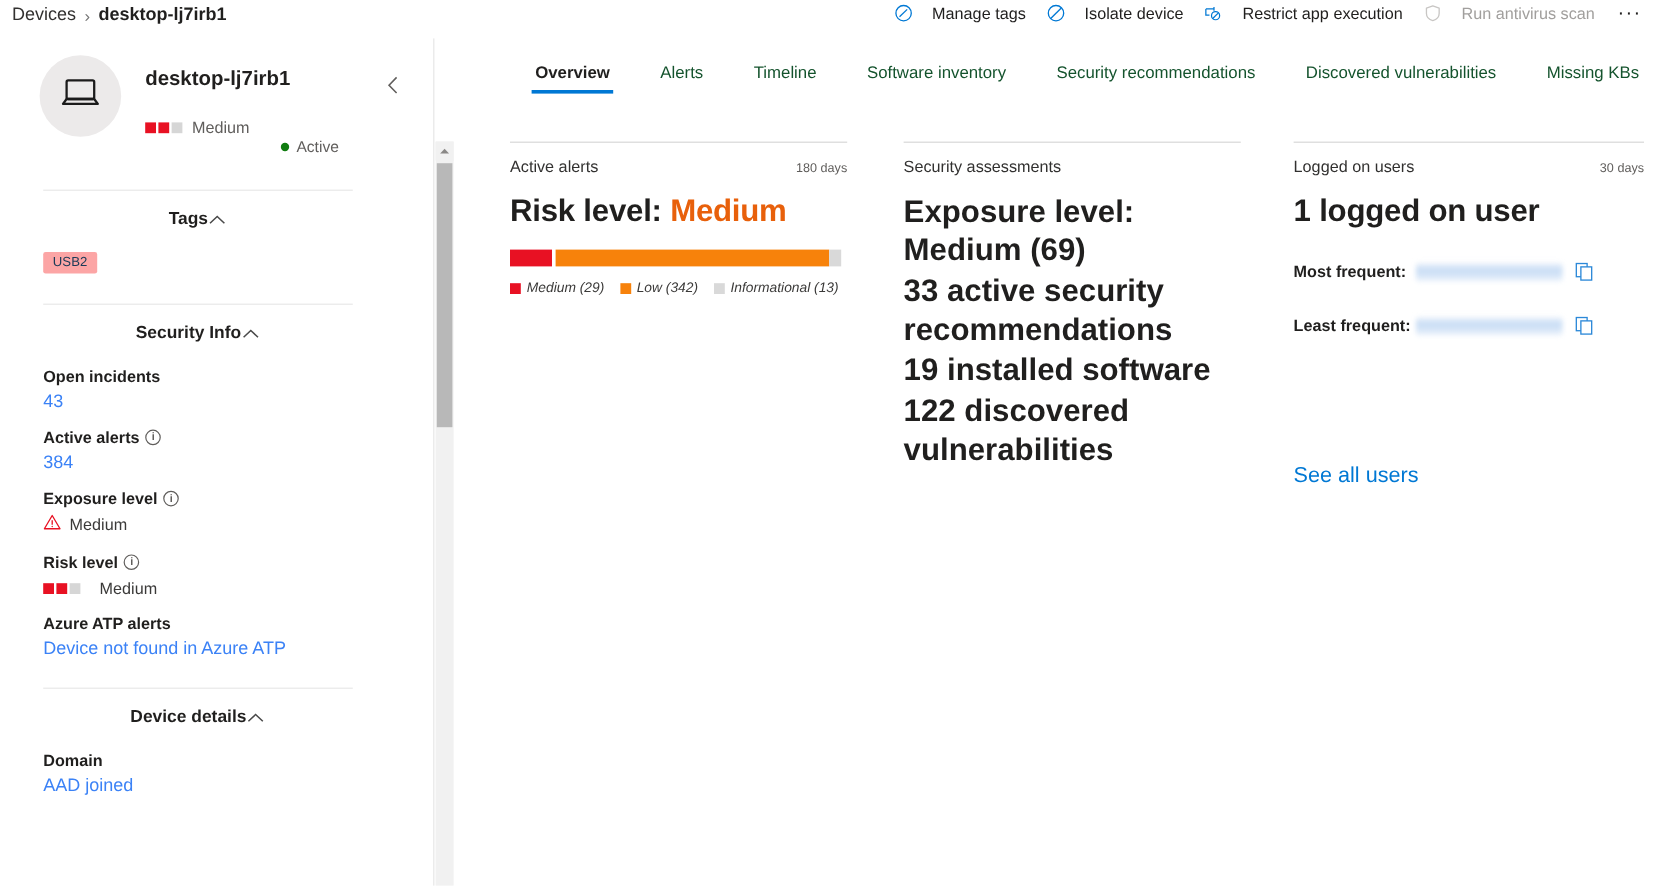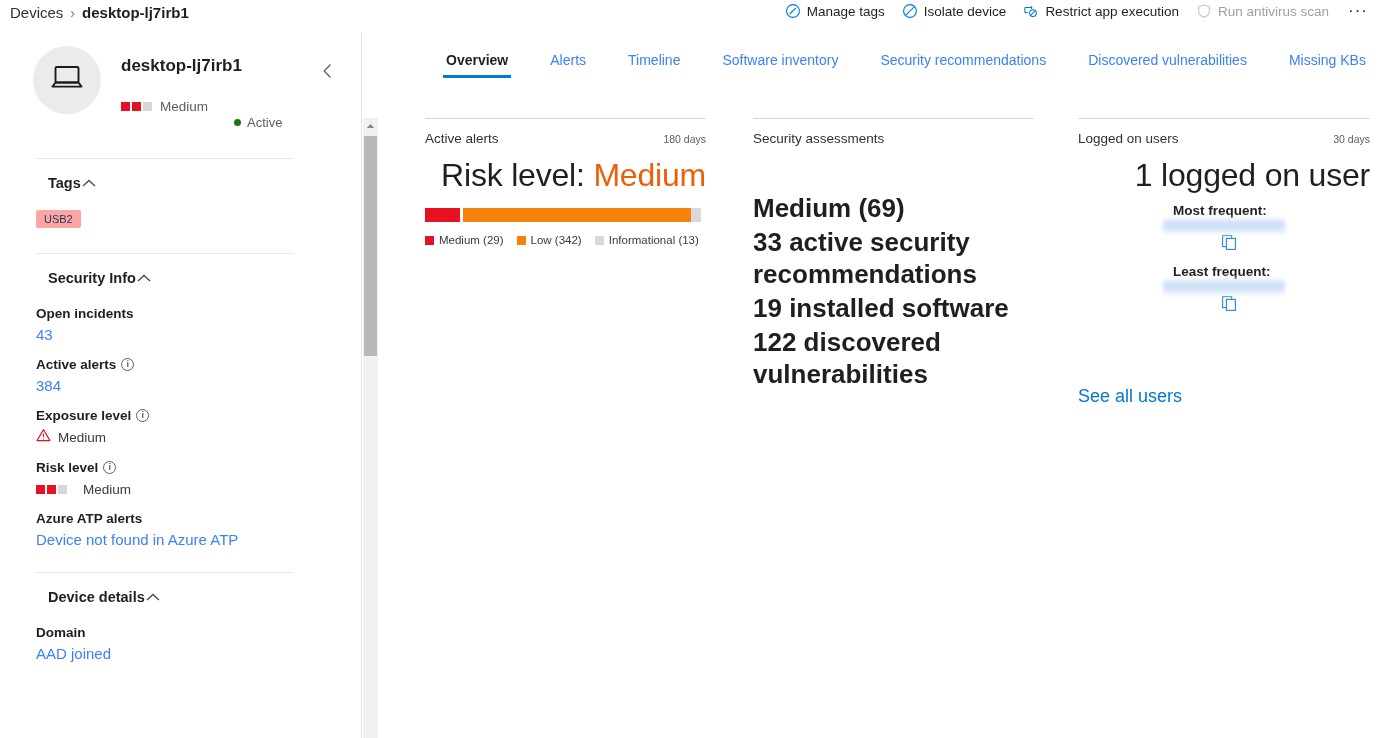--- a/index.html
+++ b/index.html
@@ -26,21 +26,21 @@
   .breadcrumb .crumb-link { color: #323130; cursor: pointer; }
   .breadcrumb .crumb-sep { color: #767676; font-size: 14px; }
   .breadcrumb .crumb-current { font-weight: bold; color: #201f1e; }
 
   .actions {
     position: absolute; right: 12px; top: 3px;
     display: flex; align-items: center; gap: 17px;
     font-size: 13.5px;
   }
   .action {
-    display: flex; align-items: center; gap: 6px;
+    display: flex; align-items: center; gap: 16px;
     color: #201f1e; cursor: pointer; white-space: nowrap;
   }
   .action.disabled { color: #a19f9d; cursor: default; }
   .action .ico { display: inline-flex; width: 16px; height: 16px; align-items: center; justify-content: center; }
   .action .ico svg { display: block; }
   .ellipsis-btn {
     color: #201f1e; font-size: 17px; letter-spacing: 1px;
     cursor: pointer; padding: 0 2px; line-height: 12px;
   }
 
@@ -78,21 +78,21 @@
   .collapse-btn {
     position: absolute; left: 315px; top: 28px;
     width: 26px; height: 26px;
     display: flex; align-items: center; justify-content: center;
     cursor: pointer; color: #605e5c;
   }
 
   .sections { position: absolute; left: 0; top: 126px; width: 330px; }
   .sec-divider { height: 1px; background: #e8e8e8; margin: 0 36px 0 36px; }
   .sec-header {
-    display: flex; align-items: center; justify-content: flex-start;
+    display: flex; align-items: center; justify-content: center;
     padding: 16px 0 6px 0; margin: 0 48px;
     cursor: pointer;
   }
   .sec-title { font-size: 14.5px; font-weight: bold; color: #201f1e; }
   .chev { color: #4a4a4a; display: flex; }
 
   .tag-area { margin: 12px 36px 22px 36px; min-height: 22px; }
   .tag-pill {
     display: inline-block; background: #fca5a5; color: #1b3a57;
     font-size: 11px; padding: 3px 8px; border-radius: 2px;
@@ -130,21 +130,21 @@
   }
 
   
   .main { position: absolute; left: 379px; top: 32px; width: 1003px; height: 706px; background: #fff; }
 
   .tabs {
     position: absolute; left: 46px; top: 20px;
     display: flex; align-items: flex-end; gap: 0px;
   }
   .tab {
-    font-size: 14px; color: #3b82f6; padding: 0 21px 10px 21px;
+    font-size: 14px; color: #14532d; padding: 0 21px 10px 21px;
     cursor: pointer; position: relative; white-space: nowrap;
   }
   .tab.active { color: #201f1e; font-weight: bold; }
   .tab.active::after {
     content: ""; position: absolute; left: 18px; right: 18px; bottom: 0;
     height: 3px; background: #0078d4;
   }
 
   .cards { position: absolute; left: 46px; top: 86px; width: 950px; display: flex; gap: 0; }
   .card { position: relative; padding-top: 12px; border-top: 1px solid #d8d8d8; }
@@ -153,36 +153,36 @@
   .card-3 { width: 292px; }
 
   .card-head {
     display: flex; align-items: baseline; justify-content: space-between;
     margin-bottom: 14px;
   }
   .card-title { font-size: 13.5px; color: #323130; }
   .card-period { font-size: 10.5px; color: #605e5c; }
 
   .big-head {
-    font-size: 32px; font-weight: normal; color: #201f1e;
-    line-height: 30px; letter-spacing: -0.2px; text-align: right;
+    font-size: 26px; font-weight: bold; color: #201f1e;
+    line-height: 30px; letter-spacing: -0.2px;
   }
   .big-head .accent-orange { color: #e8600b; }
   .sub-bold { font-size: 14.5px; font-weight: bold; color: #201f1e; margin-top: 12px; }
 
   .stackbar { display: flex; height: 14px; margin-top: 18px; width: 276px; }
   .stackbar span { display: block; height: 14px; }
 
   .legend { display: flex; align-items: center; gap: 13px; margin-top: 12px; flex-wrap: wrap; }
-  .legend-item { display: flex; align-items: center; gap: 5px; font-size: 11.5px; color: #3b3a39; }
+  .legend-item { display: flex; align-items: center; gap: 5px; font-size: 11.5px; color: #3b3a39; font-style: italic; }
   .legend-sw { width: 9px; height: 9px; display: block; }
 
   .assess-line { font-size: 26px; font-weight: bold; color: #201f1e; line-height: 32px; margin-top: 2px; }
 
-  .user-row { display: flex; align-items: center; margin-top: 13px; flex-direction: column; }
+  .user-row { display: flex; align-items: center; margin-top: 28px; }
   .user-label { font-size: 13.5px; font-weight: bold; color: #201f1e; width: 102px; flex: none; }
   .redacted {
     height: 16px; width: 122px;
     background: linear-gradient(180deg,#f2f6fc 0%,#c9ddf5 35%,#d4e4f7 65%,#f4f8fd 100%);
     filter: blur(2.2px); border-radius: 2px;
   }
   .copy-btn { margin-left: 10px; cursor: pointer; display: flex; align-items: center; }
   .see-all {
     position: absolute; left: 0; top: 267px;
     font-size: 18px; color: #0078d4; cursor: pointer;
@@ -429,21 +429,21 @@
           <span>Informational  (13)</span>
         </div>
       </div>
     </div>
 
     <div class="card card-2">
       <div class="card-head">
         <span class="card-title">Security assessments</span>
       </div>
       <div class="assess-line">
-        <br>
+        <span>Exposure level:</span><br>
         <span class="accent-red">Medium (69)</span>
       </div>
       <div class="assess-line">33 active security recommendations</div>
       <div class="assess-line">19 installed software</div>
       <div class="assess-line">122 discovered vulnerabilities</div>
     </div>
 
     <div class="card card-3">
       <div class="card-head">
         <span class="card-title">Logged on users</span>

